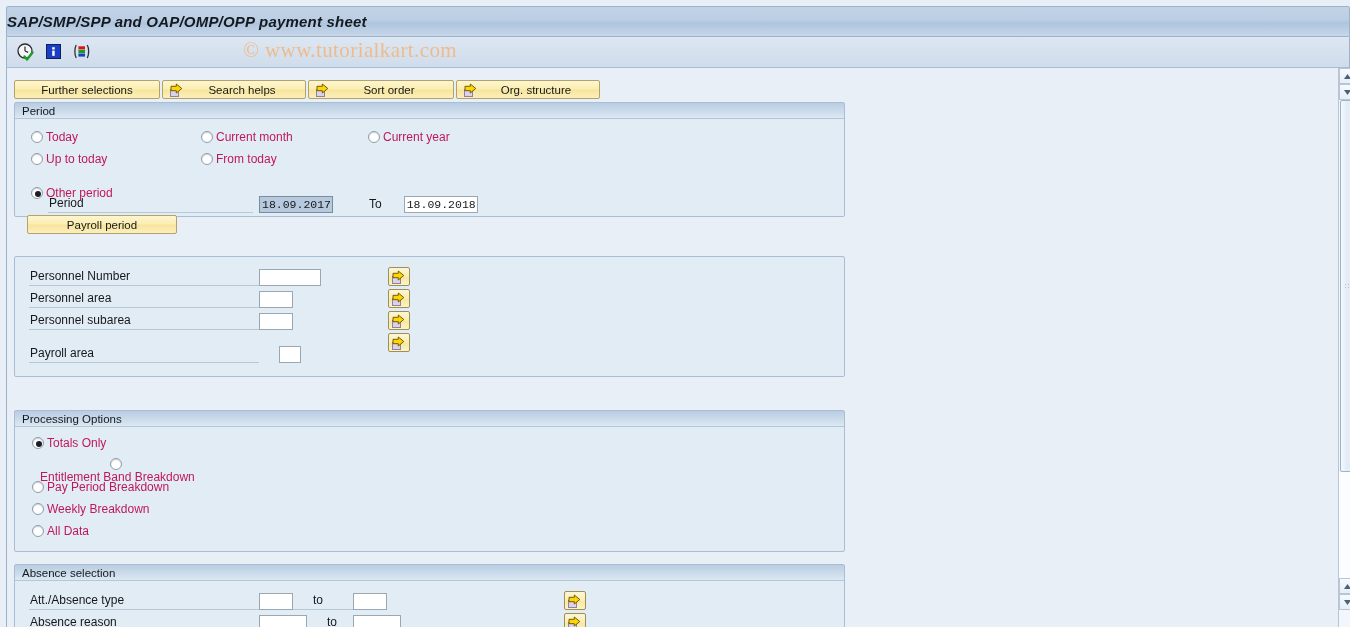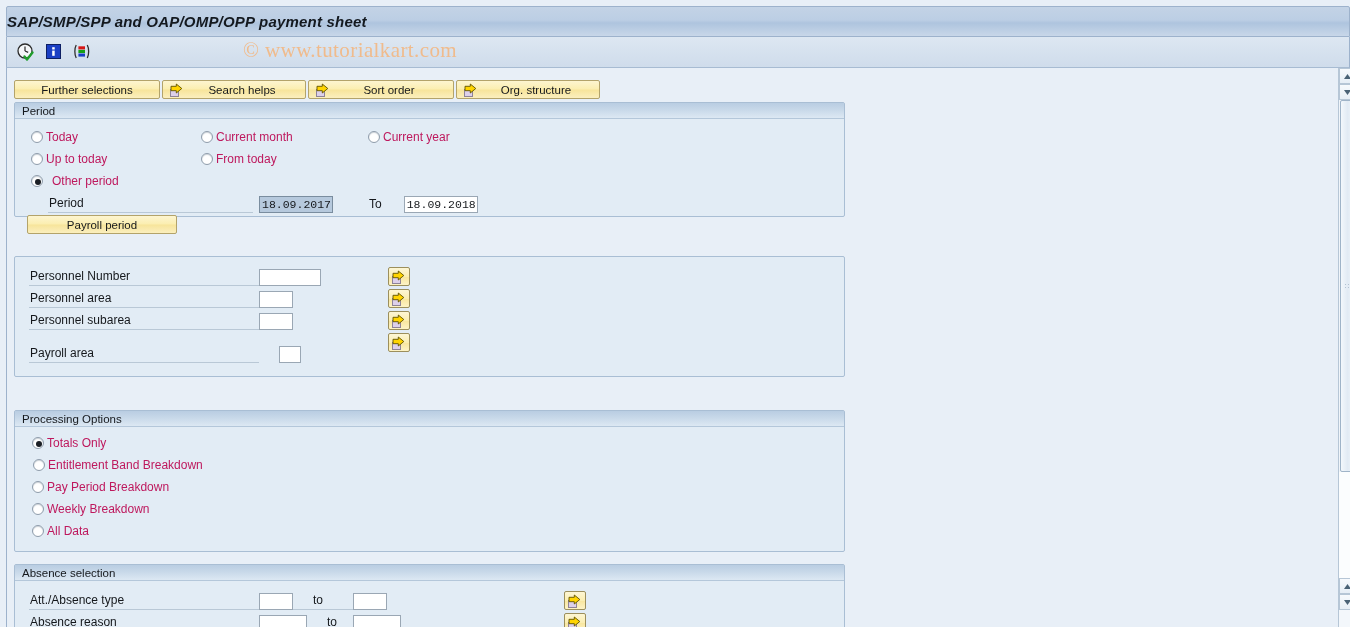--- a/index.html
+++ b/index.html
@@ -343,21 +343,21 @@
 
         <div class="radio-row" style="left:16px; top:33px;">
           <span class="rb"></span>
           <span class="rb-lbl">Up to today</span>
         </div>
         <div class="radio-row" style="left:186px; top:33px;">
           <span class="rb"></span>
           <span class="rb-lbl">From today</span>
         </div>
 
-        <div class="radio-row" style="left:16px; top:55px;gap:6px;">
+        <div class="radio-row" style="left:16px; top:67px;">
           <span class="rb on"></span>
           <span class="rb-lbl">Other period</span>
         </div>
 
         <div class="frow" style="left:33px; top:76px;">
           <span class="flabel" style="width:205px;">Period</span>
           <span class="fin sel" style="width:74px; margin-left:6px; text-align:left;">18.09.2017</span>
           <span class="plainlabel" style="margin-left:36px;">To</span>
           <span class="fin" style="width:74px; margin-left:22px;">18.09.2018</span>
         </div>
@@ -425,21 +425,21 @@
       </div>
     </div>
 
     <div class="group" style="top:342px; height:142px;">
       <div class="group-hd">Processing Options</div>
       <div class="group-body" style="height:124px;">
         <div class="radio-row" style="left:17px; top:9px;">
           <span class="rb on"></span>
           <span class="rb-lbl">Totals Only</span>
         </div>
-        <div class="radio-row" style="left:18px; top:31px;">
+        <div class="radio-row" style="left:25px; top:31px;flex-direction:column;">
           <span class="rb"></span>
           <span class="rb-lbl">Entitlement Band Breakdown</span>
         </div>
         <div class="radio-row" style="left:17px; top:53px;">
           <span class="rb"></span>
           <span class="rb-lbl">Pay Period Breakdown</span>
         </div>
         <div class="radio-row" style="left:17px; top:75px;">
           <span class="rb"></span>
           <span class="rb-lbl">Weekly Breakdown</span>

